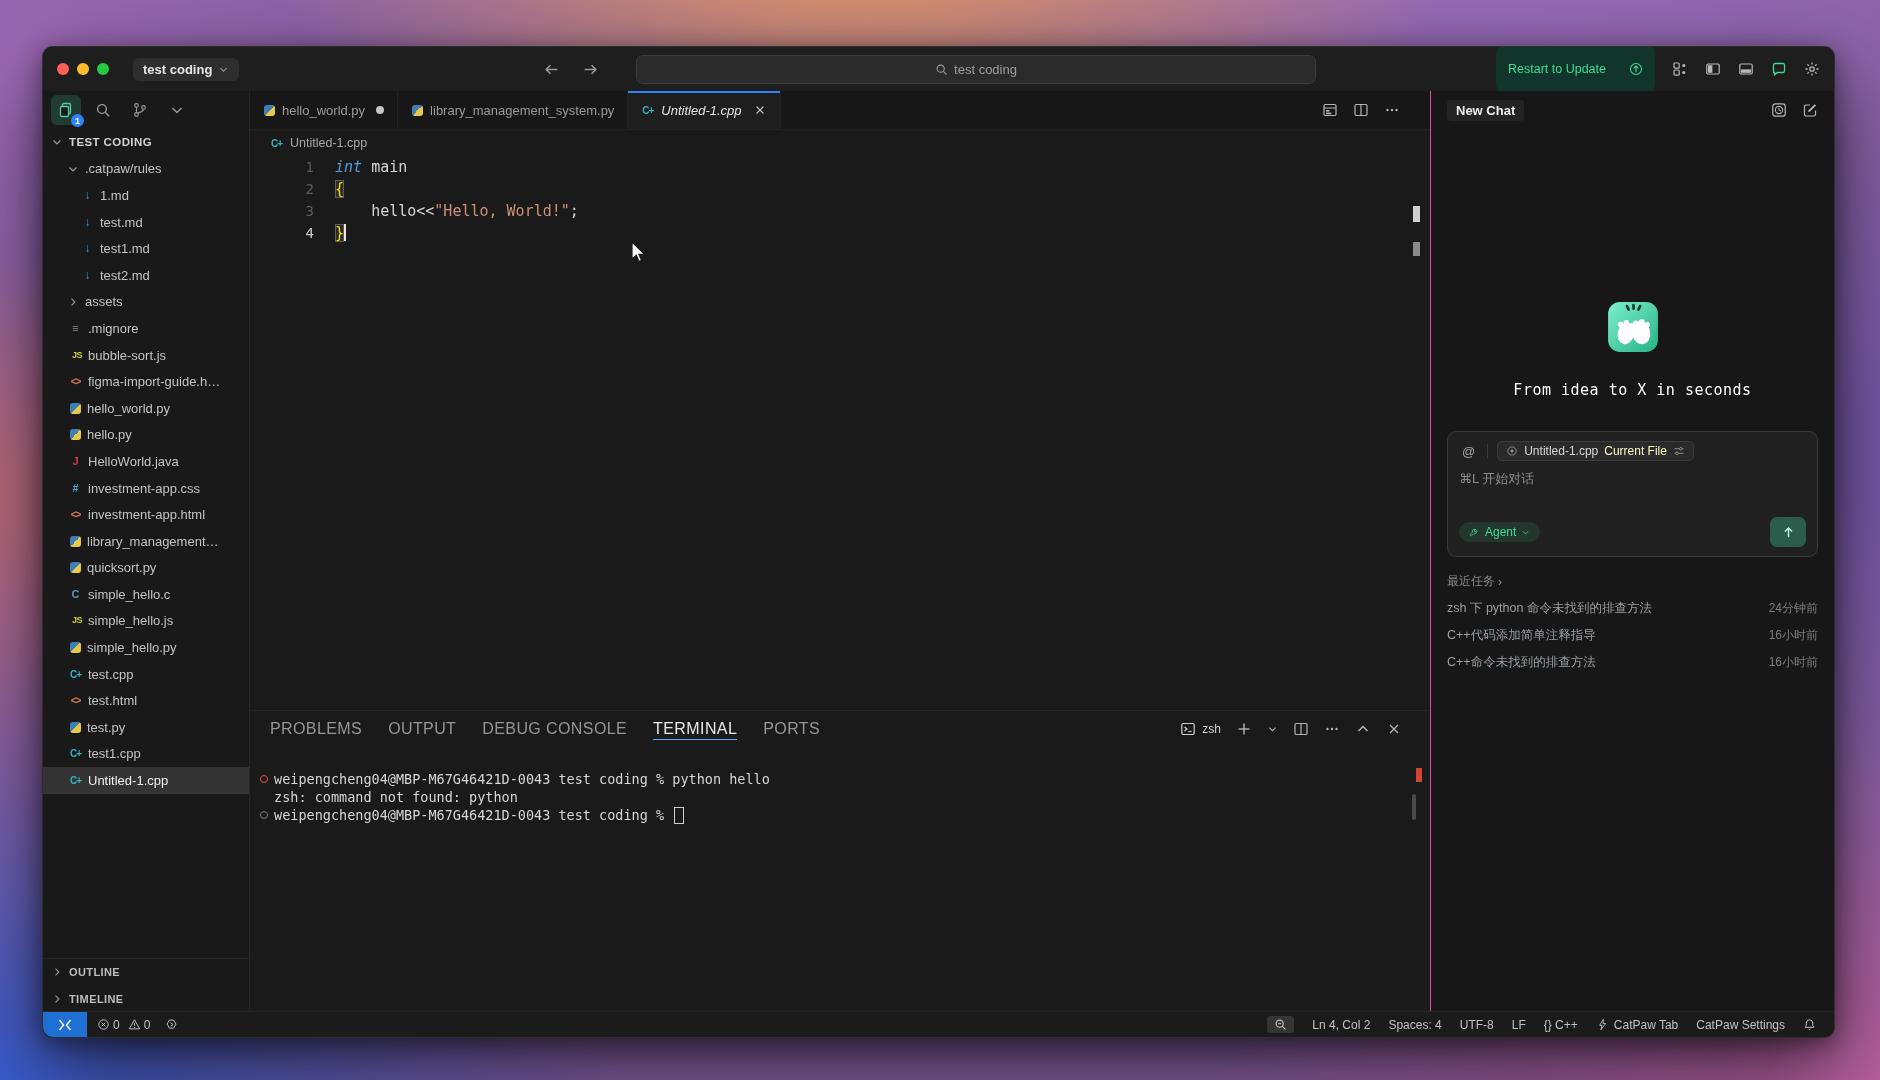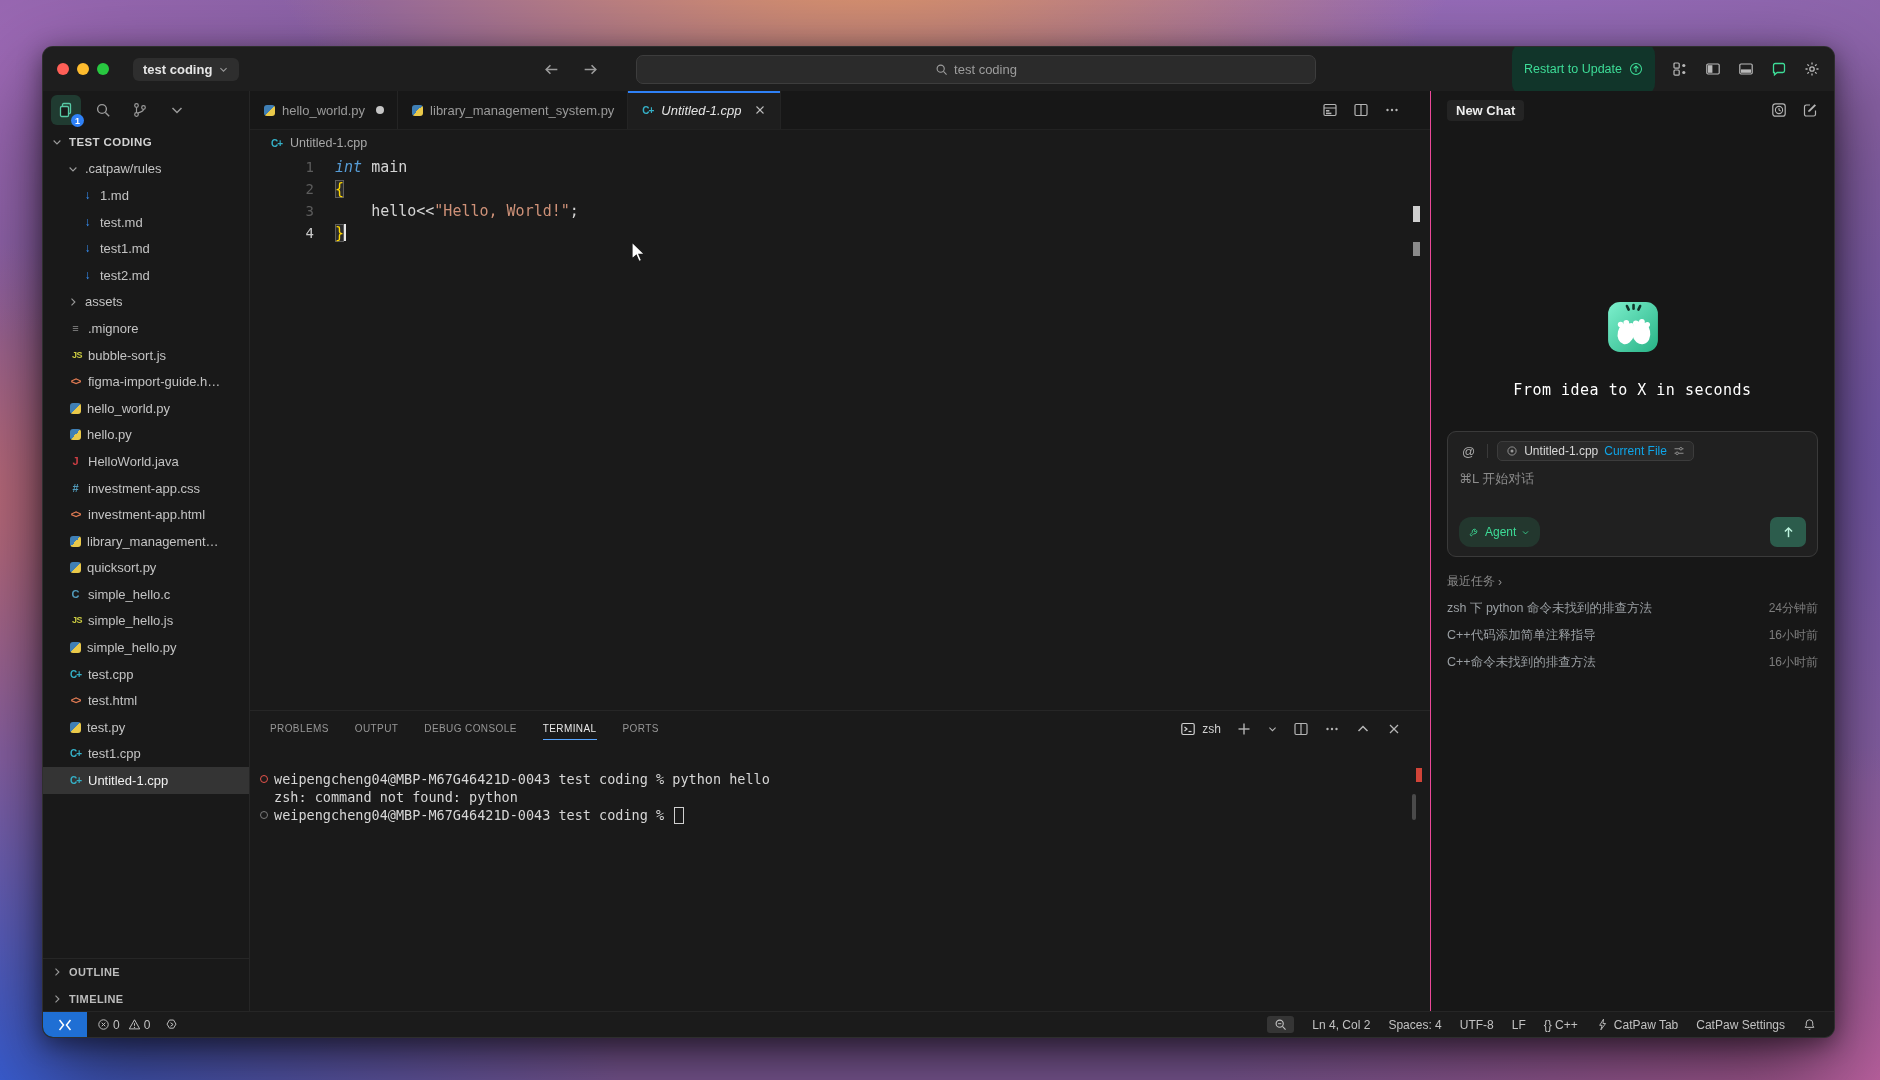--- a/index.html
+++ b/index.html
@@ -36,21 +36,21 @@
   .proj-pill{margin-left:24px;display:flex;align-items:center;gap:6px;background:#2e2e2e;
     border-radius:6px;padding:4px 10px;color:#e6e6e6;font-size:13px;font-weight:bold;}
   .proj-pill .ic{width:11px;height:11px;color:#9a9a9a;}
   .nav-arrows{position:absolute;left:500px;display:flex;gap:22px;color:#9a9a9a;}
   .nav-arrows .ic{width:17px;height:17px;}
   .searchbar{position:absolute;left:593px;top:8px;width:678px;height:27px;background:#2b2b2b;
     border:1px solid #3d3d3d;border-radius:7px;display:flex;align-items:center;justify-content:center;
     gap:6px;color:#9d9d9d;font-size:13px;}
   .searchbar .ic{width:13px;height:13px;}
   .tb-right{position:absolute;right:14px;display:flex;align-items:center;gap:17px;color:#b9b9b9;}
-  .restart-pill{display:flex;align-items:flex-end;gap:7px;background:#11352a;color:#3ddc97;
+  .restart-pill{display:flex;align-items:flex-end;gap:23px;background:#11352a;color:#3ddc97;
     border-radius:13px;padding:20px 12px;font-size:12.5px;}
   .restart-pill .ic{width:14px;height:14px;}
   .tb-right .teal{color:#3ddc97;}
 
   
   .main{position:absolute;left:0;top:44px;right:0;bottom:25px;display:flex;}
 
   
   .sidebar{width:206px;flex:none;background:#191919;border-right:1px solid #262626;
     position:relative;display:flex;flex-direction:column;}
@@ -98,21 +98,21 @@
   .tk-kw{color:#569cd6;font-style:italic;}
   .tk-pl{color:#d4d4d4;}
   .tk-str{color:#ce9178;}
   .tk-brace{color:#ffd700;background:rgba(120,120,120,.18);box-shadow:inset 0 0 0 1px #5e5e5e;}
   .caret{display:inline-block;width:1.5px;height:17px;background:#e8e8e8;vertical-align:-3px;}
   .ruler-mark{position:absolute;right:10px;width:7px;background:#9a9a9a;}
 
   
   .panel{height:301px;border-top:1px solid #262626;position:relative;background:#1a1a1a;}
   .panel-tabs{height:35px;display:flex;align-items:center;gap:26px;padding-left:20px;
-    font-size:10px;letter-spacing:.4px;color:#969696;}
+    font-size:16px;letter-spacing:.4px;color:#969696;}
   .ptab{height:100%;display:flex;align-items:center;position:relative;}
   .ptab.active{color:#e8e8e8;}
   .ptab.active::after{content:"";position:absolute;left:0;right:0;bottom:6px;height:1px;background:#58a6ff;}
   .panel-actions{position:absolute;right:28px;top:0;height:35px;display:flex;align-items:center;gap:15px;color:#b5b5b5;}
   .shell-chip{display:flex;align-items:center;gap:6px;font-size:12px;color:#cfcfcf;}
   .term{padding:24px 0 0 10px;font-size:13.5px;color:#d6d6d6;}
   .tline{display:flex;align-items:center;height:18px;white-space:pre;}
   .tmark{width:14px;flex:none;display:flex;align-items:center;justify-content:flex-start;}
   .ring{width:8px;height:8px;border-radius:50%;border:1.6px solid #e5534b;box-sizing:border-box;}
   .ring.gray{border-color:#7a7a7a;}
@@ -128,24 +128,24 @@
   .hero{position:absolute;left:0;right:0;top:210px;display:flex;flex-direction:column;align-items:center;}
   .logo{width:52px;height:52px;}
   .tagline{margin-top:28px;font-size:15px;color:#ffffff;letter-spacing:.5px;}
   .chat-card{position:absolute;left:16px;right:16px;top:340px;height:126px;background:#202020;
     border:1px solid #3a3a3a;border-radius:9px;box-sizing:border-box;padding:9px 11px;}
   .card-top{display:flex;align-items:center;gap:9px;color:#9a9a9a;}
   .at-btn{font-size:13px;color:#a8a8a8;padding:1px 3px;}
   .vdiv{width:1px;height:14px;background:#3a3a3a;}
   .ctx-chip{display:flex;align-items:center;gap:6px;background:#2a2a2a;border:1px solid #3c3c3c;
     border-radius:5px;padding:2px 8px;font-size:12px;color:#d8d8d8;}
-  .ctx-chip .dim{color:#0ea5e9;}
+  .ctx-chip .dim{color:#fef9c3;}
   .ctx-chip .ic{width:12px;height:12px;color:#9a9a9a;}
   .placeholder{margin-top:9px;font-size:13px;color:#8c8c8c;}
-  .card-bottom{position:absolute;left:11px;right:11px;bottom:9px;display:flex;}
+  .card-bottom{position:absolute;left:11px;right:11px;bottom:9px;display:flex;align-items:center;}
   .agent-pill{display:flex;align-items:center;gap:5px;background:rgba(61,220,151,.12);color:#3ddc97;
     border-radius:12px;padding:3px 10px;font-size:12px;}
   .agent-pill .ic{width:11px;height:11px;}
   .send-btn{margin-left:auto;width:36px;height:30px;border-radius:7px;background:#2c5c4c;
     display:flex;align-items:center;justify-content:center;color:#bdf3de;}
   .send-btn .ic{width:15px;height:15px;}
   .recent{position:absolute;left:16px;right:16px;top:482px;}
   .recent-h{font-size:12px;color:#8a8a8a;display:flex;align-items:center;gap:3px;}
   .rrow{height:27px;display:flex;align-items:flex-end;font-size:12.5px;color:#9a9fa3;}
   .rrow .rtime{margin-left:auto;color:#7d7d7d;font-size:12px;}

